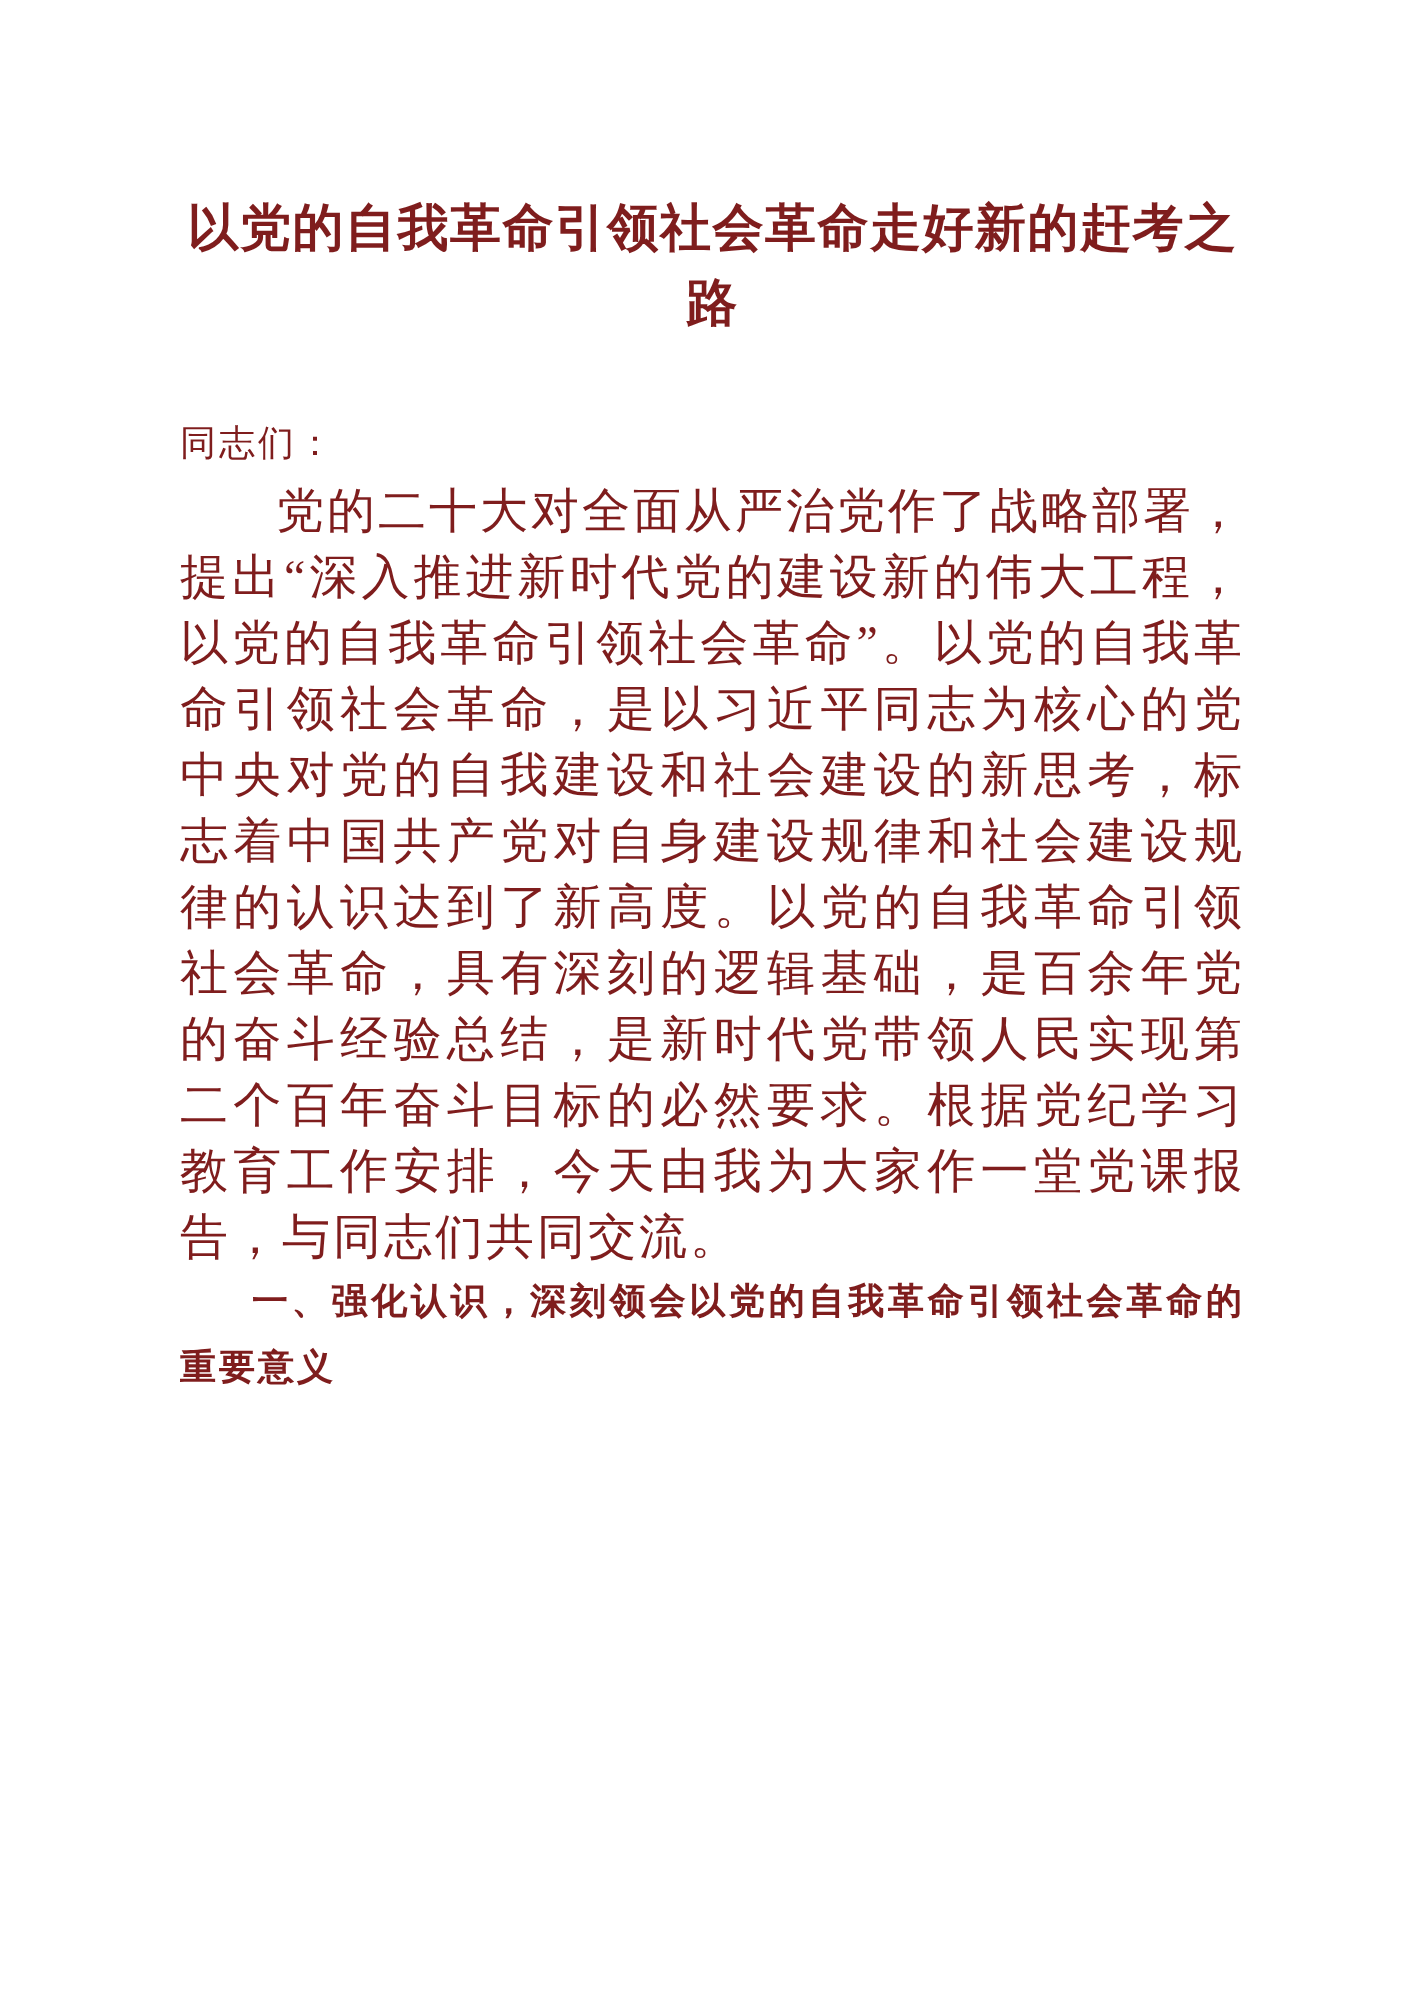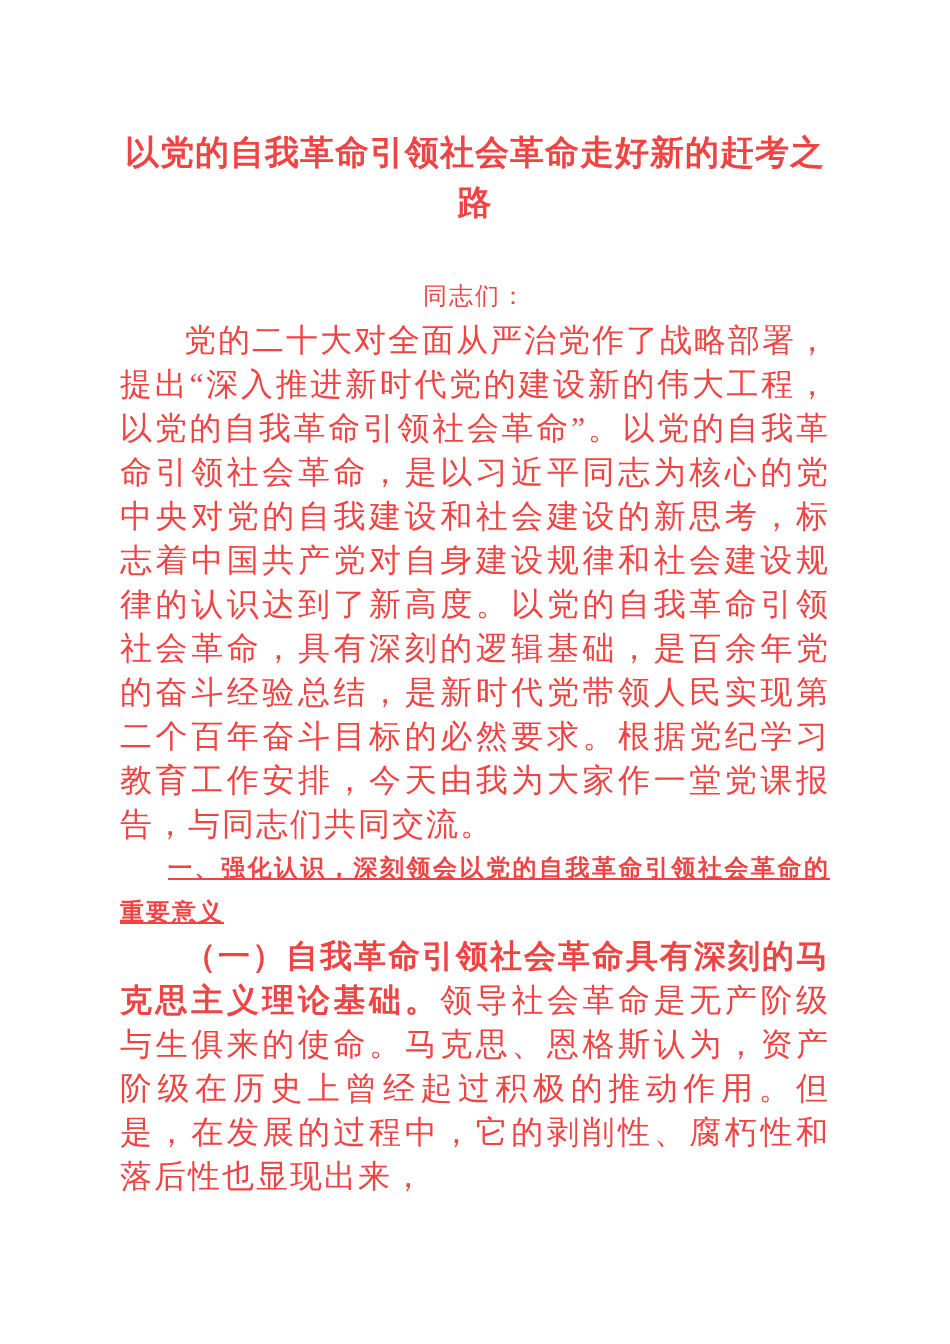--- a/index.html
+++ b/index.html
@@ -9,21 +9,21 @@
   }
   .page {
     position: relative;
     width: 950px;
     min-height: 1344px;
     margin: 0 auto;
     background: #ffffff;
     box-sizing: border-box;
     padding: 128px 120px 60px 120px;
     font-family: "Liberation Serif", "DejaVu Serif", serif;
-    color: #ef4444;
+    color: #7f1d1d;
   }
   .doc-title {
     margin: 0 0 46px 0;
     font-size: 34px;
     font-weight: bold;
     letter-spacing: 1px;
     line-height: 50px;
     text-align: center;
     font-family: "Liberation Serif", "DejaVu Serif", serif;
   }
@@ -35,45 +35,43 @@
     text-align: justify;
     text-align-last: left;
     text-indent: 2em;
   }
   p.salutation {
     margin: 0;
     font-size: 24px;
     letter-spacing: 2px;
     line-height: 44px;
     text-indent: 0;
-    text-align: center;
+    text-align: left;
   }
   h2.section-heading {
     margin: 0;
     font-size: 24px;
     letter-spacing: 2px;
     line-height: 44px;
     font-weight: bold;
     font-family: "Liberation Sans", "DejaVu Sans", sans-serif;
     text-align: justify;
     text-align-last: left;
     text-indent: 2em;
-    text-decoration: underline;
   }
   .bold-lead {
     font-weight: bold;
   }
 </style>
 </head>
 <body>
 
 <div class="page">
   <h1 class="doc-title">以党的自我革命引领社会革命走好新的赶考之路</h1>
 
   <p class="salutation">同志们：</p>
 
   <p class="para">党的二十大对全面从严治党作了战略部署，提出“深入推进新时代党的建设新的伟大工程，以党的自我革命引领社会革命”。以党的自我革命引领社会革命，是以习近平同志为核心的党中央对党的自我建设和社会建设的新思考，标志着中国共产党对自身建设规律和社会建设规律的认识达到了新高度。以党的自我革命引领社会革命，具有深刻的逻辑基础，是百余年党的奋斗经验总结，是新时代党带领人民实现第二个百年奋斗目标的必然要求。根据党纪学习教育工作安排，今天由我为大家作一堂党课报告，与同志们共同交流。</p>
 
   <h2 class="section-heading">一、强化认识，深刻领会以党的自我革命引领社会革命的重要意义</h2>
 
 
-  <p class="para"><span class="bold-lead">（一）自我革命引领社会革命具有深刻的马克思主义理论基础。</span><span>领导社会革命是无产阶级与生俱来的使命。马克思、恩格斯认为，资产阶级在历史上曾经起过积极的推动作用。但是，在发展的过程中，它的剥削性、腐朽性和落后性也显现出来，</span></p>
 </div>
 
 </body></html>

